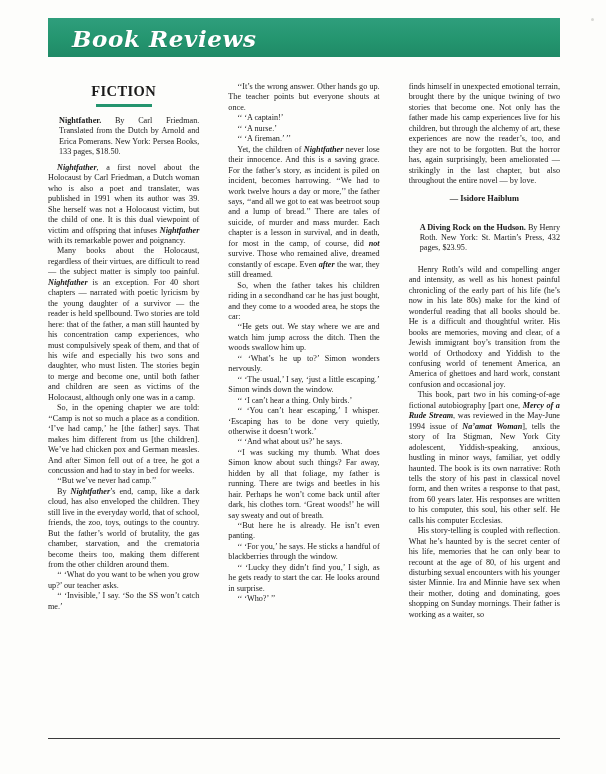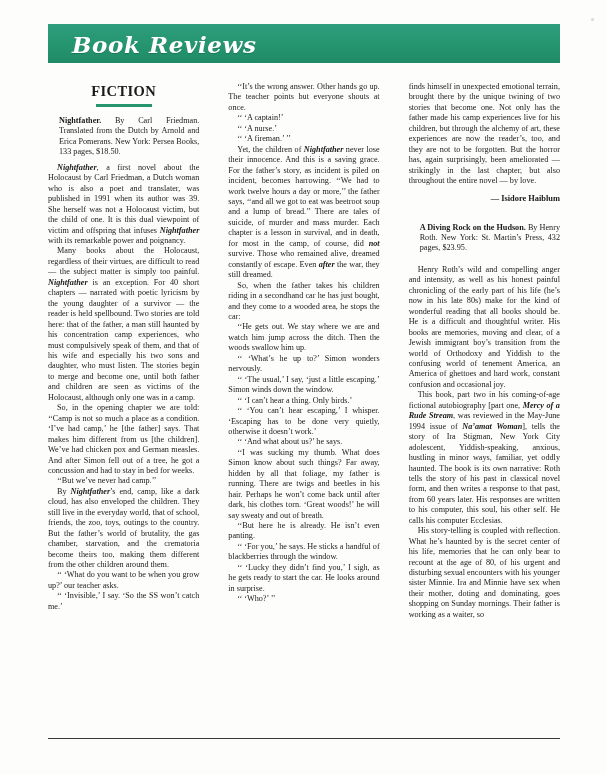--- a/index.html
+++ b/index.html
@@ -19,21 +19,21 @@
     margin: 0 auto;
     background: #fdfdfb;
     overflow: hidden;
     box-sizing: border-box;
   }
 
   
   .banner {
     position: absolute;
     left: 48px;
-    top: 24px;
+    top: 18px;
     width: 512px;
     height: 39px;
     background: linear-gradient(180deg, #2f9e7c 0%, #24956f 55%, #1f8a66 100%);
   }
   .banner-title {
     position: absolute;
     left: 24px;
     top: 50%;
     transform: translateY(-50%);
     color: #ffffff;
@@ -93,21 +93,21 @@
   p.noindent { text-indent: 0; }
   p.hang {
     text-indent: 0;
     padding-left: 11px;
   }
   .bookhead {
     font-weight: bold;
   }
   .ital { font-style: italic; font-weight: bold; }
   .byline {
-    text-align: right;
+    text-align: center;
     font-weight: bold;
     font-size: 8.4px;
     line-height: 11px;
     margin-top: 6px;
   }
   .gap-s { height: 5px; }
   .gap-m { height: 11px; }
   .gap-l { height: 19px; }
 
   

